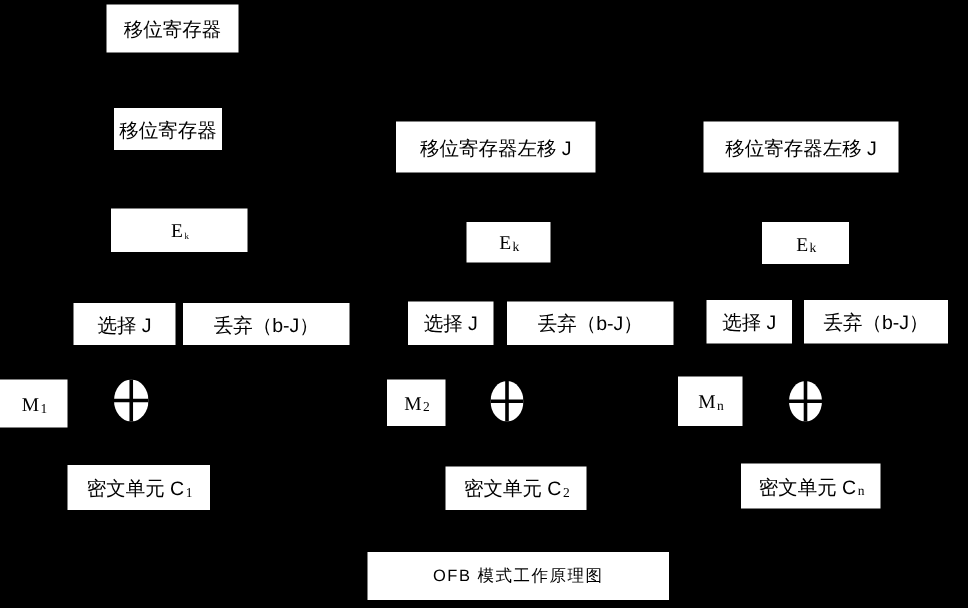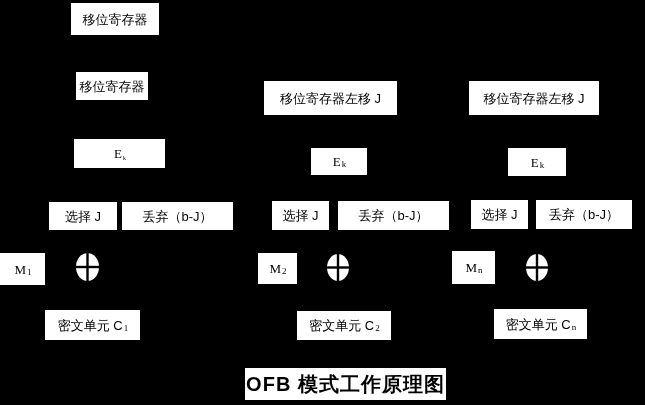--- a/index.html
+++ b/index.html
@@ -37,22 +37,22 @@
     left: 1px;
   }
   .box .sub-tiny {
     font-size: 6px;
     top: 4px;
   }
   .latin {
     font-family: "Liberation Serif", serif;
   }
   .title-box {
-    font-weight: bold;
-    font-size: 20px;
+    font-weight: normal;
+    font-size: 11px;
     letter-spacing: 1px;
   }
   .xor {
     position: absolute;
     display: block;
   }
 </style>
 </head>
 <body>
 

